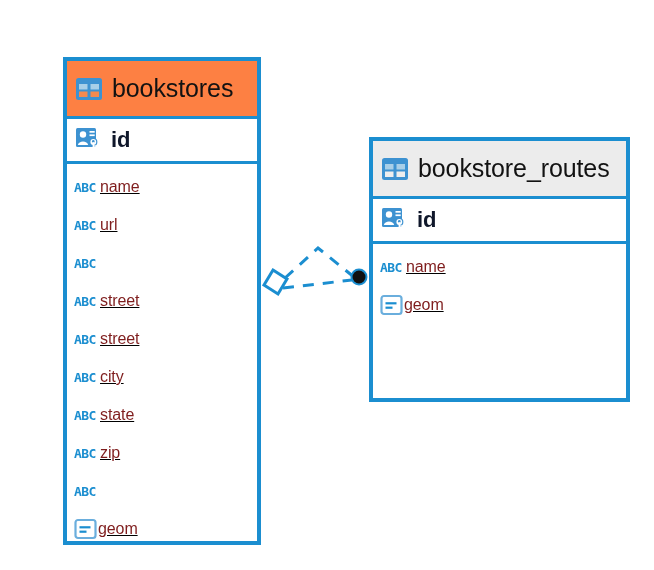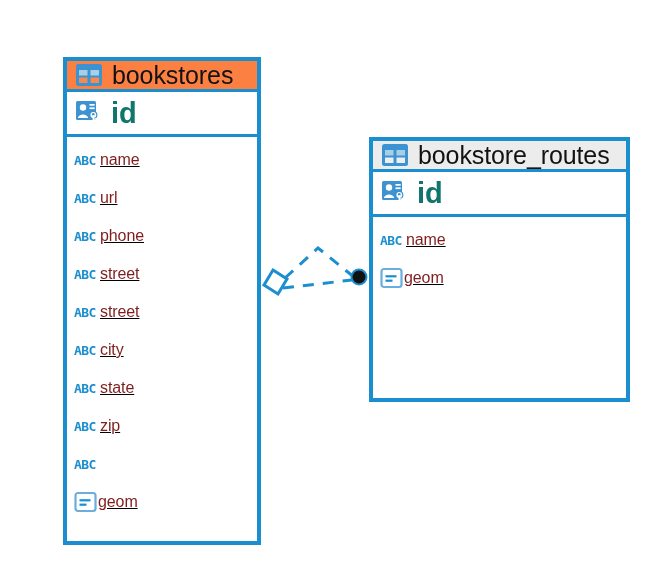--- a/index.html
+++ b/index.html
@@ -41,21 +41,21 @@
   #entity-bookstore-routes {
     left: 369px;
     top: 137px;
     width: 261px;
     height: 265px;
   }
 
   .entity-header {
     display: flex;
     align-items: center;
-    height: 28px;
+    height: 55px;
     padding-left: 9px;
     box-sizing: border-box;
   }
   .entity-header.orange { background: #fd8043; }
   .entity-header.gray   { background: #ececec; }
 
   .entity-title {
     font-size: 25px;
     color: #121212;
     margin-left: 10px;
@@ -67,23 +67,23 @@
     display: flex;
     align-items: center;
     height: 48px;
     padding-left: 9px;
     box-sizing: border-box;
     border-top: 3px solid #1b8ed0;
     border-bottom: 3px solid #1b8ed0;
     background: #ffffff;
   }
   .pk-label {
-    font-size: 29px;
+    font-size: 22px;
     font-weight: bold;
-    color: #0f766e;
+    color: #0f172a;
     margin-left: 9px;
   }
 
   .field-list {
     padding-top: 4px;
   }
   .field-row {
     display: flex;
     align-items: center;
     height: 38px;
@@ -195,21 +195,20 @@
         </span>
         <span class="field-label">url</span>
       </div>
 
       <div class="field-row">
         <span class="icon icon-abc">
           <svg viewBox="0 0 26 16" width="26" height="16">
             <text x="0" y="13" font-family="'DejaVu Sans Mono', monospace" font-size="13" font-weight="bold" fill="#1b8ed0" letter-spacing="-0.6">ABC</text>
           </svg>
         </span>
-        <span class="field-label">phone</span>
       </div>
 
       <div class="field-row">
         <span class="icon icon-abc">
           <svg viewBox="0 0 26 16" width="26" height="16">
             <text x="0" y="13" font-family="'DejaVu Sans Mono', monospace" font-size="13" font-weight="bold" fill="#1b8ed0" letter-spacing="-0.6">ABC</text>
           </svg>
         </span>
         <span class="field-label">street</span>
       </div>

